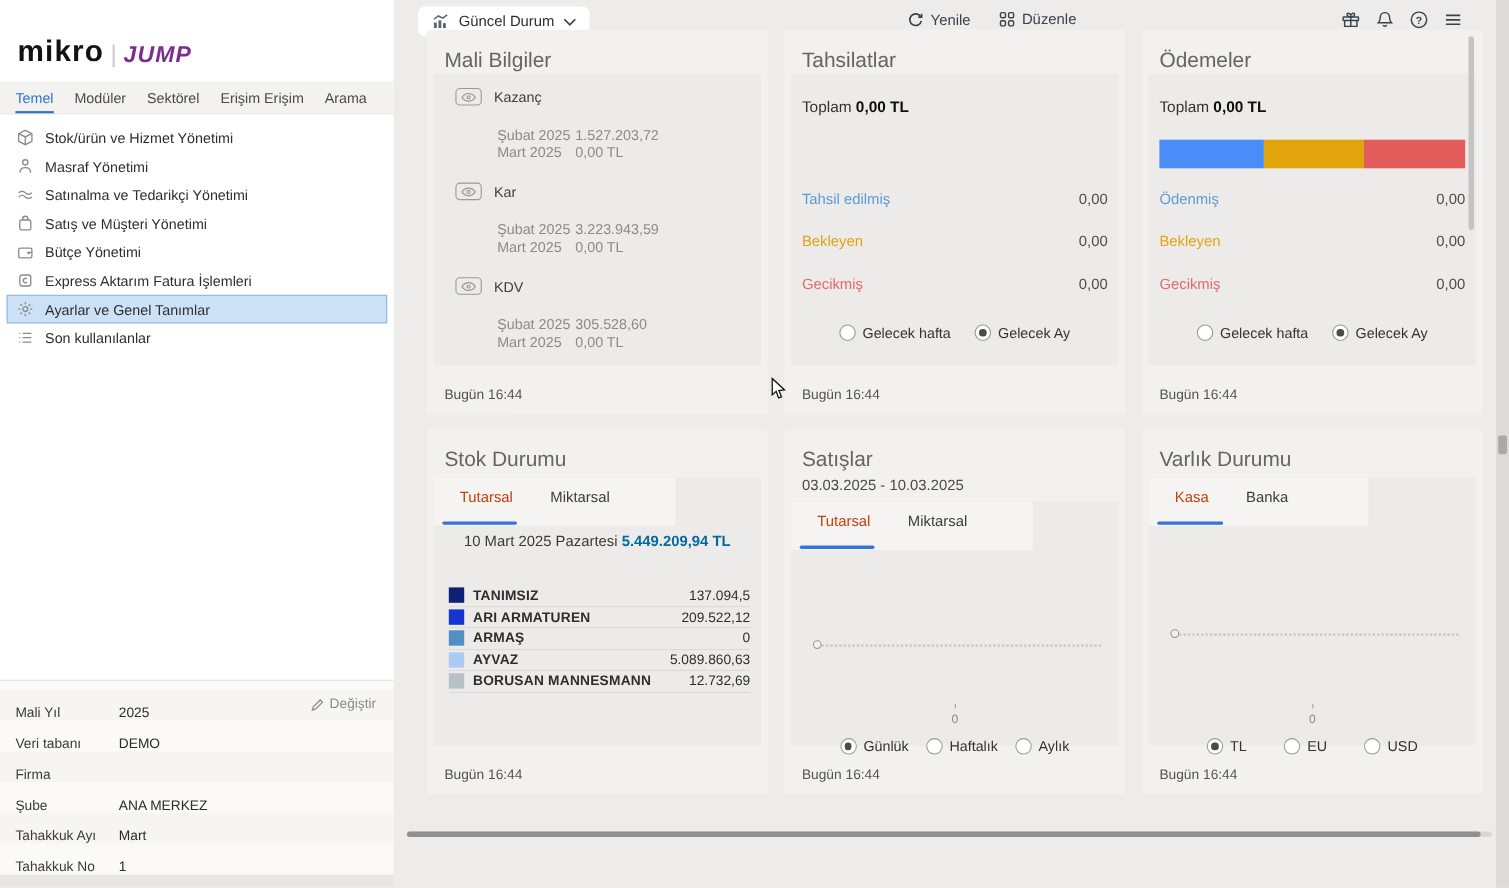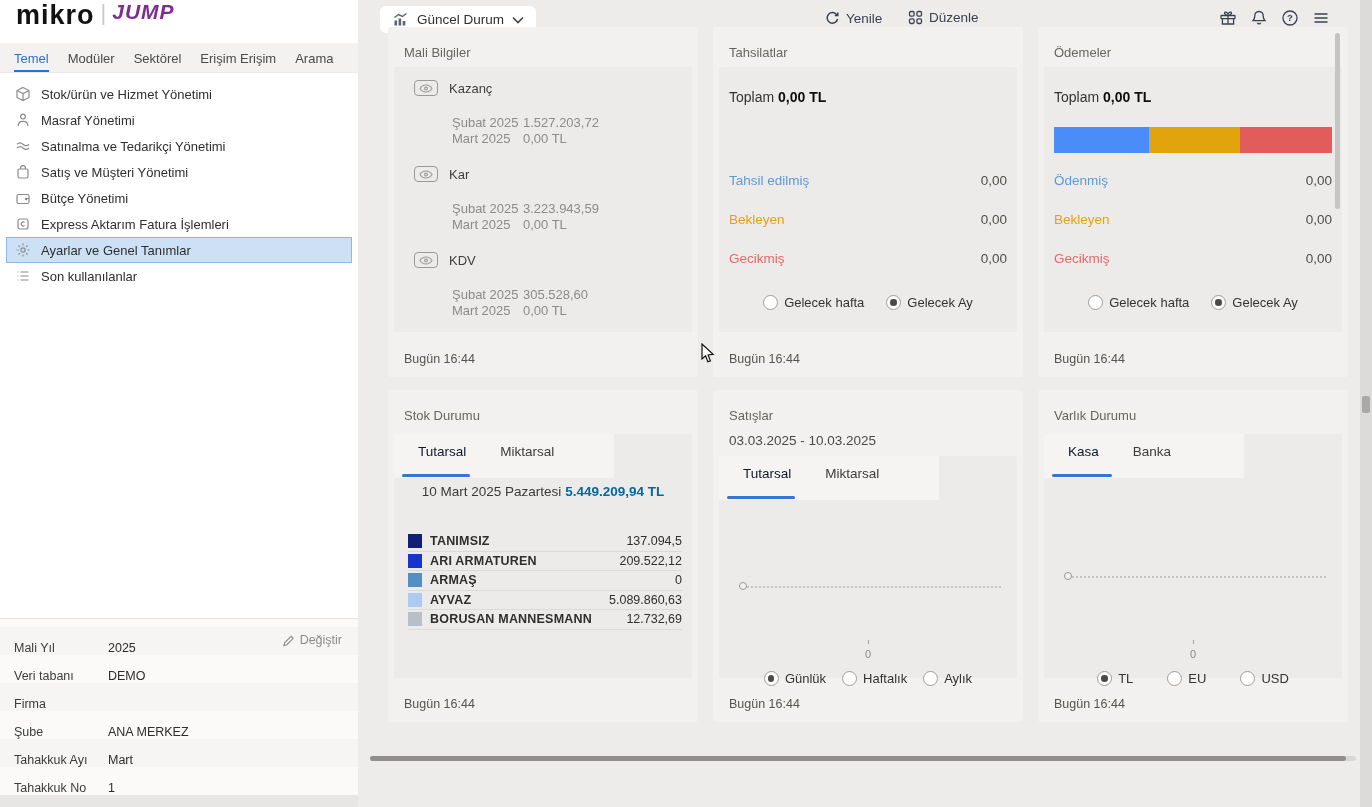--- a/index.html
+++ b/index.html
@@ -7,21 +7,21 @@
   body {
     position:relative; overflow:hidden;
     background:#edecea;
     font-family:"Liberation Sans", sans-serif;
     color:#333;
   }
   svg { display:block; }
 
   
   .sidebar { position:absolute; left:0; top:0; width:358px; height:807px; background:#fff; }
-  .logo { display:flex; align-items:flex-start; gap:6px; padding:0 0 0 16px; }
+  .logo { display:flex; align-items:flex-end; gap:6px; padding:16px 0 0 16px;margin-top:15px; }
   .logo-name { font-size:27px; font-weight:bold; letter-spacing:1px; color:#121212; }
   .logo-sep { color:#c9c9c9; font-size:22px; font-weight:300; }
   .logo-product { font-size:21px; font-weight:bold; font-style:italic; color:#7c2e8e; letter-spacing:1px; }
 
   .nav-tabs { display:flex; gap:19px; align-items:flex-end; height:30px; margin-top:12px;
               padding:0 0 0 14px; background:#f3f2f0; border-bottom:1px solid #eceae8; font-size:13px; color:#4a4a4a; }
   .nav-tab { padding-bottom:6px; cursor:default; }
   .nav-tab.active { color:#2f6fd0; border-bottom:2px solid #2f6fd0; padding-bottom:4px; }
 
   .menu { padding:8px 6px 0 6px; }
@@ -42,21 +42,21 @@
   .splitter-handle { position:absolute; left:361px; top:392px; width:6px; height:17px; background:#b6b4b2; border-radius:2px; }
 
   .topbar { position:relative; height:38px; }
   .view-btn { position:absolute; left:22px; top:6px; display:flex; align-items:center; gap:8px;
               background:#fff; border-radius:6px; padding:5px 12px; font-size:13.5px; color:#2f2f2f; }
   .tb-action { position:absolute; top:10px; display:flex; align-items:center; gap:6px; font-size:13.5px; color:#39414f; }
   .tb-icons { position:absolute; right:30px; top:9px; display:flex; gap:13px; align-items:center; color:#39414f; }
 
   
   .card { position:absolute; width:310px; background:#f2f1ef; border-radius:3px; }
-  .card-title { position:absolute; left:16px; top:18px; font-size:13px; color:#67655f; }
+  .card-title { position:absolute; left:16px; top:18px; font-size:19px; color:#67655f; }
   .card-inset { position:absolute; left:6px; right:6px; background:#edebe9; border-radius:2px; }
   .card-footer { position:absolute; left:16px; bottom:11px; font-size:12.5px; color:#56534f; }
 
   
   .fin-section-label { position:absolute; display:flex; align-items:flex-end; gap:11px; left:26px; font-size:13px; color:#3f3f3f; }
   .fin-grid { position:absolute; left:64px; font-size:13px; color:#8b8b8b; line-height:16px; }
   .fin-values { position:absolute; left:135px; font-size:13px; color:#8b8b8b; line-height:16px; }
   .eye-chip { width:24px; height:16px; border:1.4px solid #9a9a9a; border-radius:4px; display:flex; align-items:center; justify-content:center; color:#9a9a9a; }
 
   
@@ -66,21 +66,21 @@
   .status-value { color:#4f4d4a; }
   .stack-bar { position:absolute; left:16px; top:100px; width:278px; height:26px; display:flex; }
   .radio-group { position:absolute; left:0; width:100%; display:flex; justify-content:center; gap:22px; }
   .radio-opt { display:flex; align-items:center; gap:6px; font-size:13px; color:#333; }
   .radio { width:15px; height:15px; border:1.5px solid #9e9c9a; border-radius:50%; background:#fff; position:relative; flex:0 0 15px; }
   .radio.on::after { content:''; position:absolute; left:3px; top:3px; width:6.5px; height:6.5px; border-radius:50%; background:#4a4a4a; }
 
   
   .card-tabs { position:absolute; left:6px; display:flex; gap:34px; padding:10px 24px 0; background:#f6f4f2; height:44px; }
   .card-tab { font-size:13.5px; color:#3c3c3c; }
-  .card-tab.active { color:#0f172a; }
+  .card-tab.active { color:#c2410c; }
   .tab-underline { position:absolute; left:14px; width:68px; height:3px; background:#3575d3; border-radius:2px; }
 
   
   .stock-headline { position:absolute; left:0; width:100%; top:94px; text-align:center; font-size:13.5px; color:#3a3a3a; }
   .stock-headline b { color:#0369a1; }
   .stock-rows { position:absolute; left:20px; right:16px; top:142px; }
   .stock-row { display:flex; align-items:center; height:19.5px; border-bottom:1px solid #dcdad8; }
   .stock-swatch { width:14px; height:14px; margin-right:8px; flex:0 0 14px; }
   .stock-name { font-size:12.5px; font-weight:bold; color:#2e2e2e; letter-spacing:.2px; }
   .stock-val { margin-left:auto; font-size:12.5px; color:#2e2e2e; }

